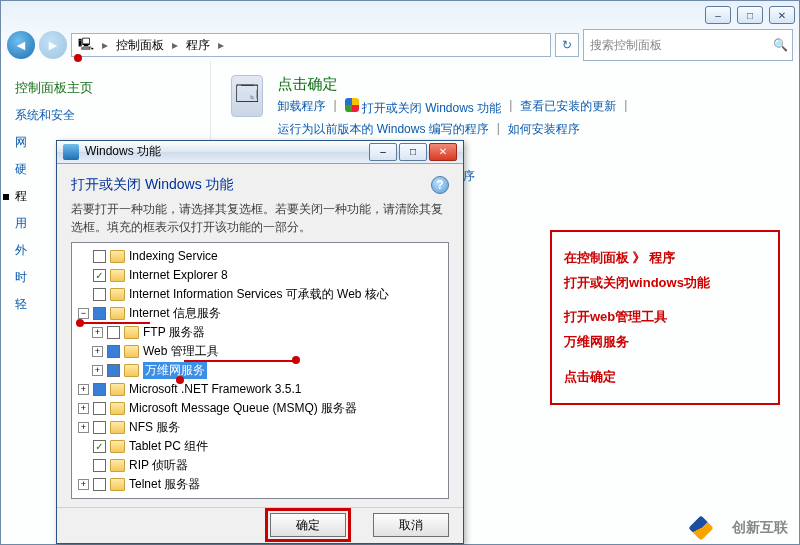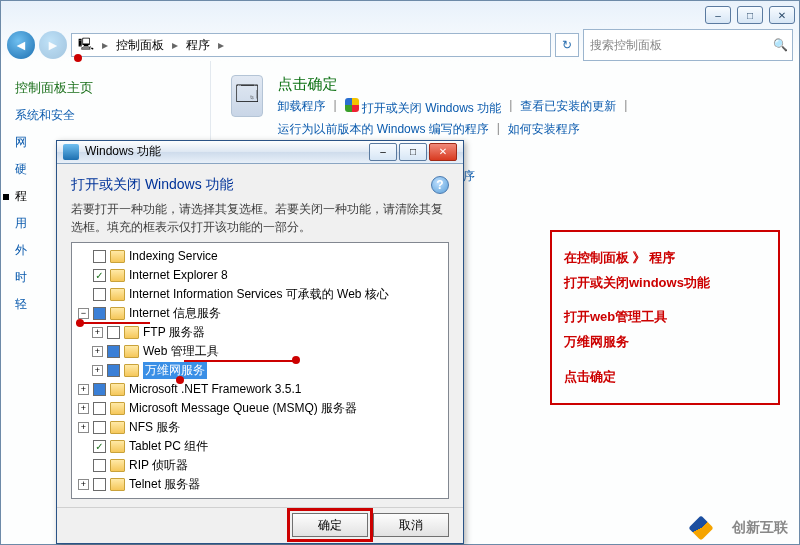--- a/index.html
+++ b/index.html
@@ -63,21 +63,21 @@
   .exp.blank { border:none;}
   .cb { width:13px; height:13px; border:1px solid #6a6a6a; background:#fff; display:flex; align-items:center; justify-content:center; font-size:10px; color:#2a6f2a;}
   .cb.fill { background:#3a7fd6;}
   .cb.chk::after { content:"✓"; font-size:10px; color:#1a6f1a;}
   .fico { width:15px; height:13px; background:linear-gradient(#ffe9a6,#f5c75a); border:1px solid #c9a23a; border-radius:1px;}
   .lbl { white-space:nowrap;}
   .lbl.sel { background:#3a8fe6; color:#fff; padding:0 2px;}
   .ind1 { padding-left:18px;}
   .tree .rd { width:8px; height:8px; background:#c00; border-radius:50%; position:absolute;}
   .tree .ln { position:absolute; height:2px; background:#c00;}
-  .dlg-btns { height:44px; border-top:1px solid #d0d0d0; display:flex; align-items:center; justify-content:flex-end; gap:0; padding:0 14px; background:#f0f0f0;}
+  .dlg-btns { height:44px; border-top:1px solid #d0d0d0; display:flex; align-items:center; justify-content:flex-end; gap:22px; padding:0 14px; background:#f0f0f0;}
   .btn { min-width:76px; height:24px; border:1px solid #707070; background:linear-gradient(#fdfdfd,#e2e2e2); display:flex; align-items:center; justify-content:center;}
   .ok-wrap { border:3px solid #c00; padding:2px;}
 </style>
 </head>
 <body>
 
 <div class="cp-window">
   <div class="cp-titlebar">
     <div class="winbtn">–</div>
     <div class="winbtn">□</div>

